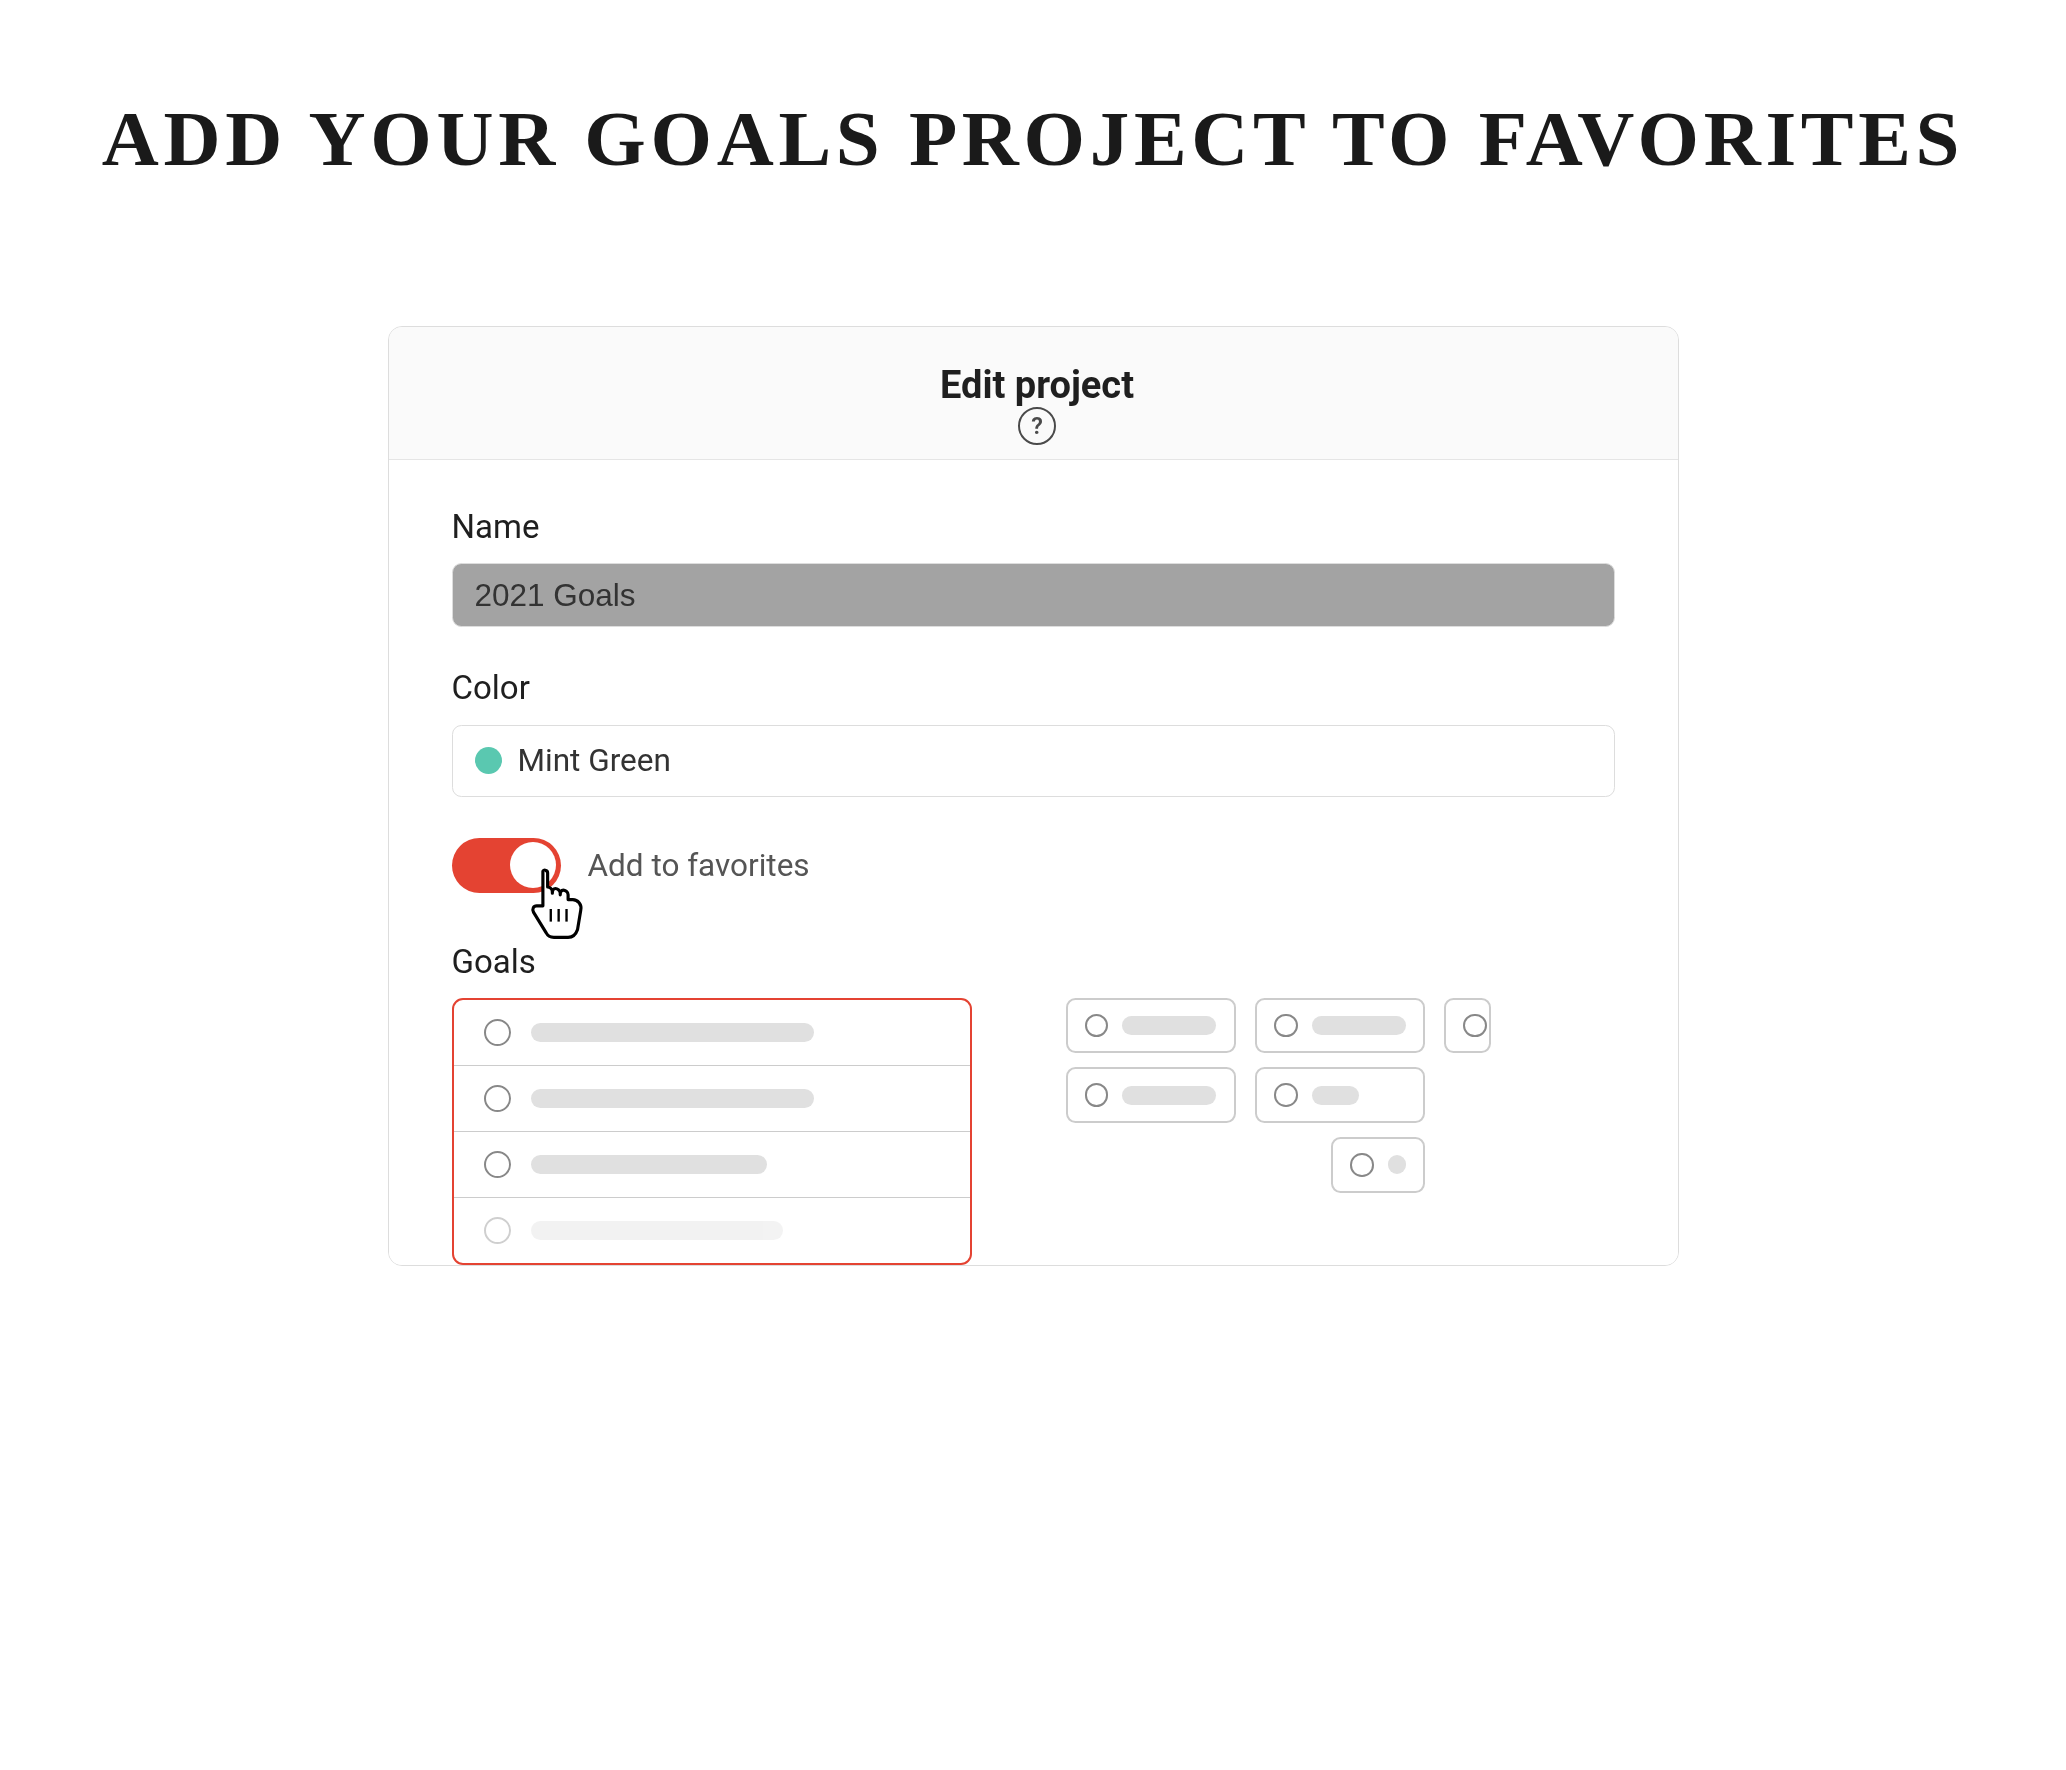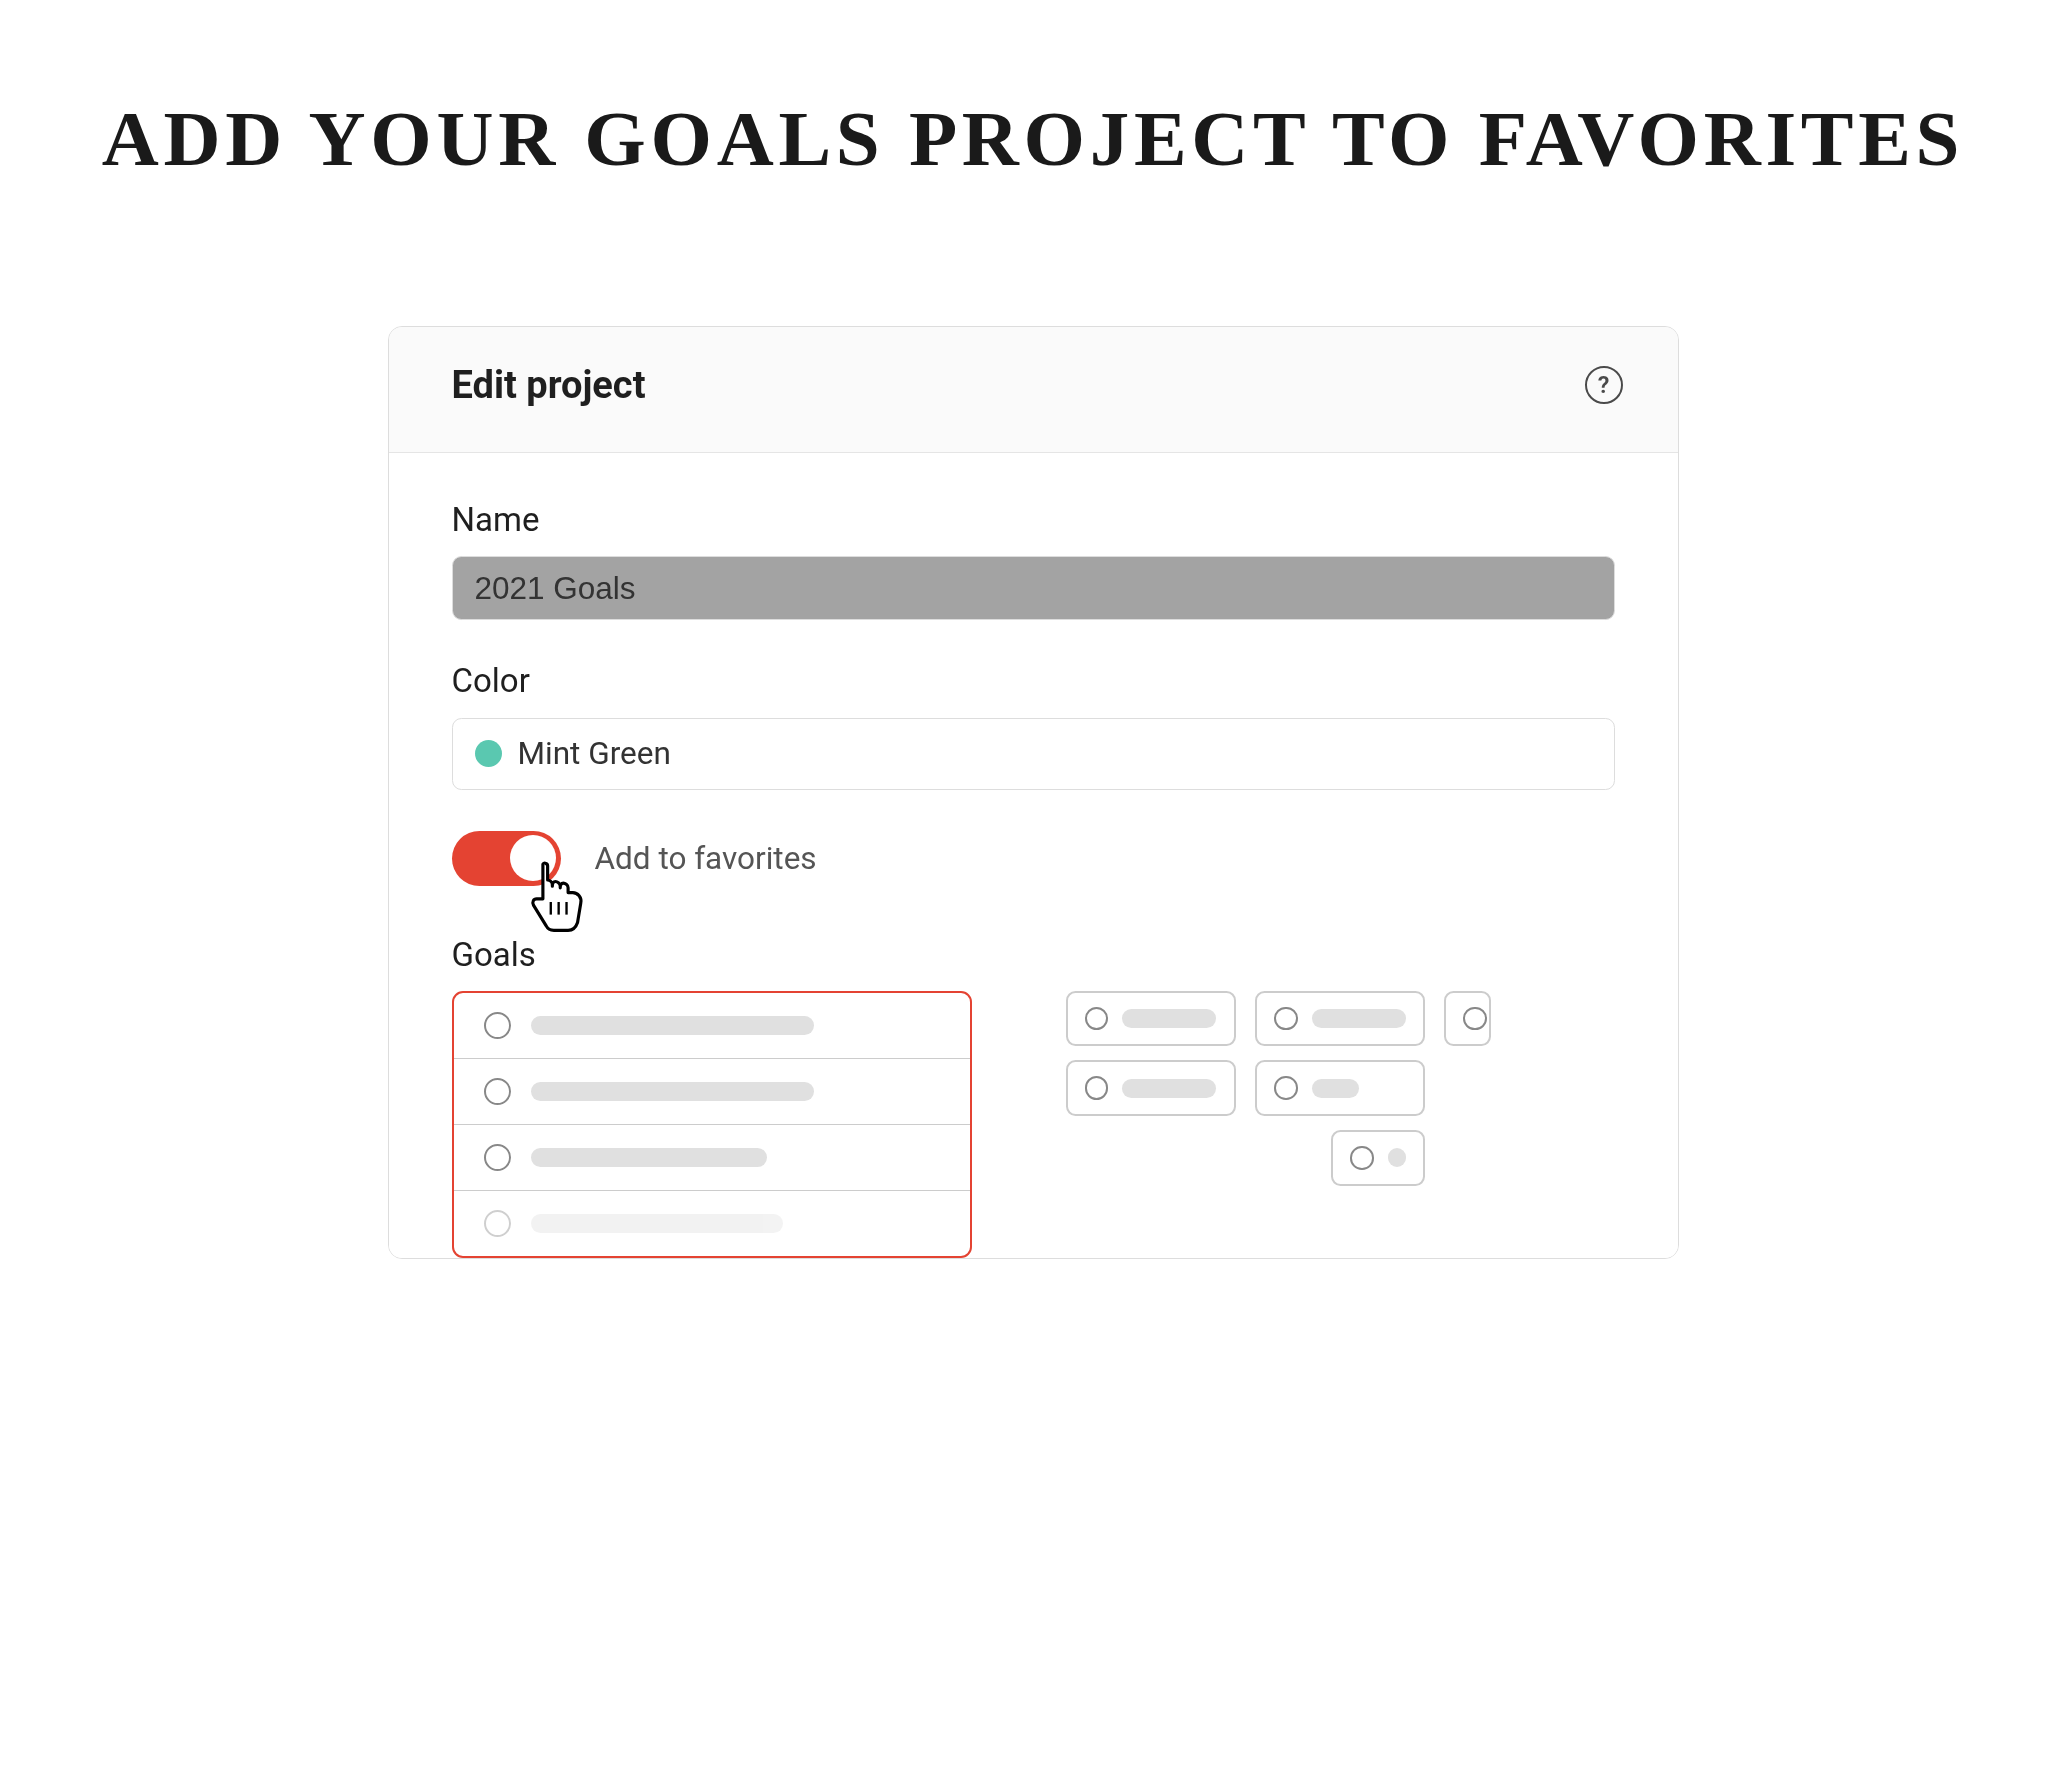--- a/index.html
+++ b/index.html
@@ -33,23 +33,24 @@
       border: 1.6px solid #dddddd;
       border-radius: 14px;
       background: #fafafa;
       overflow: hidden;
     }
 
     .dialog-header {
       display: flex;
       align-items: center;
       justify-content: space-between;
-      padding: 36px 55px 45px 63px;
+      padding: 36px 55px 14px 63px;
       border-bottom: 1.6px solid #e5e5e5;
       background: #fafafa;
+      flex-direction: column;
     }
 
     .dialog-title {
       font-size: 38px;
       font-weight: 700;
       color: #1f1f1f;
     }
 
     .help-icon {
       width: 38px;
@@ -114,21 +115,21 @@
     }
 
     .color-name {
       font-size: 31.5px;
       color: #333333;
     }
 
     .toggle-row {
       display: flex;
       align-items: center;
-      gap: 34px;
+      gap: 27px;
       margin-bottom: 49px;
       position: relative;
     }
 
     .toggle {
       width: 109px;
       height: 55px;
       border-radius: 31.5px;
       background: #e44332;
       position: relative;

